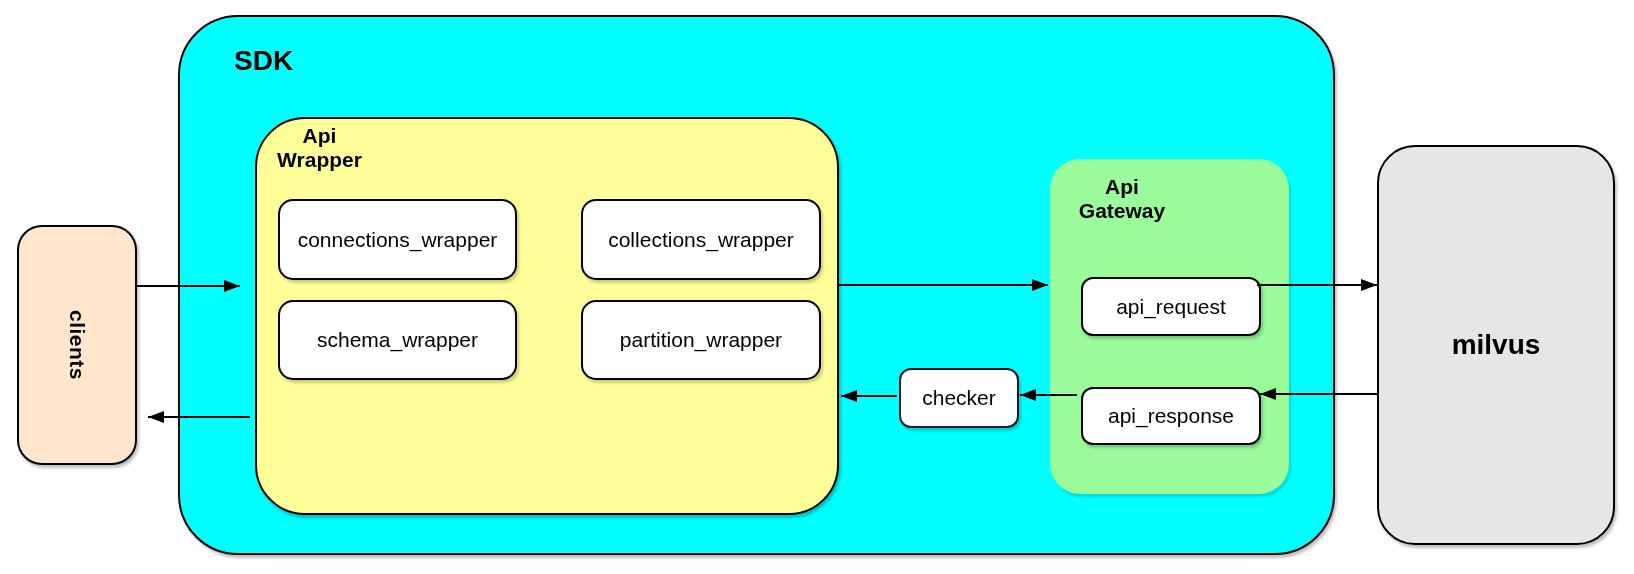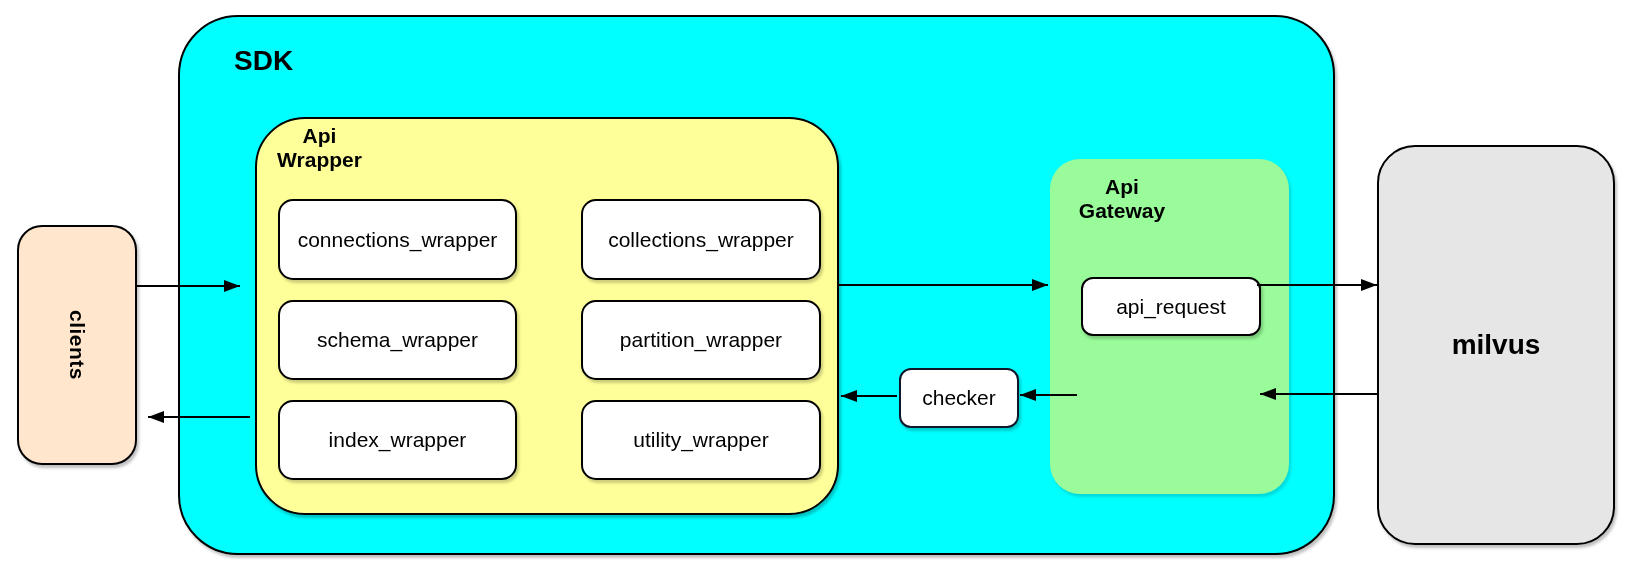--- a/index.html
+++ b/index.html
@@ -74,32 +74,31 @@
     <div class="node wrapper" style="background-color: rgb(255, 255, 153);">
       <div class="wrapper-label">
         <div>Api</div>
         <div>Wrapper</div>
       </div>
 
       <div class="wb wb-c2 wb-r1 flexc" style="background-color: rgb(255, 255, 255);">collections_wrapper</div>
       <div class="wb wb-c1 wb-r1 flexc" style="background-color: rgb(255, 255, 255);">connections_wrapper</div>
       <div class="wb wb-c2 wb-r2 flexc" style="background-color: rgb(255, 255, 255);">partition_wrapper</div>
       <div class="wb wb-c1 wb-r2 flexc" style="background-color: rgb(255, 255, 255);">schema_wrapper</div>
-      <div class="wb wb-c1 wb-r3 flexc" style="background-color: rgb(255, 255, 255);">index_wrapper</div>
-      <div class="wb wb-c2 wb-r3 flexc" style="background-color: rgb(255, 255, 255);">utility_wrapper</div>
     </div>
 
     <div class="checker flexc" style="background-color: rgb(255, 255, 255);">checker</div>
 
     <div class="gateway" style="background-color: rgb(153, 251, 153);">
       <div class="gateway-label">
         <div>Api</div>
         <div>Gateway</div>
       </div>
       <div class="gb gb1 flexc" style="background-color: rgb(255, 255, 255);">api_request</div>
+      <div class="gb gb2 flexc" style="background-color: rgb(255, 255, 255);">api_response</div>
     </div>
   </div>
 
   <div class="node milvus flexc" style="background-color: rgb(230, 230, 230);">
     <span>milvus</span>
   </div>
 
   <svg class="arrows" viewBox="0 0 1634 574" xmlns="http://www.w3.org/2000/svg">
     <defs>
       <marker id="ah" markerWidth="18" markerHeight="14" refX="17" refY="7" orient="auto" markerUnits="userSpaceOnUse">

